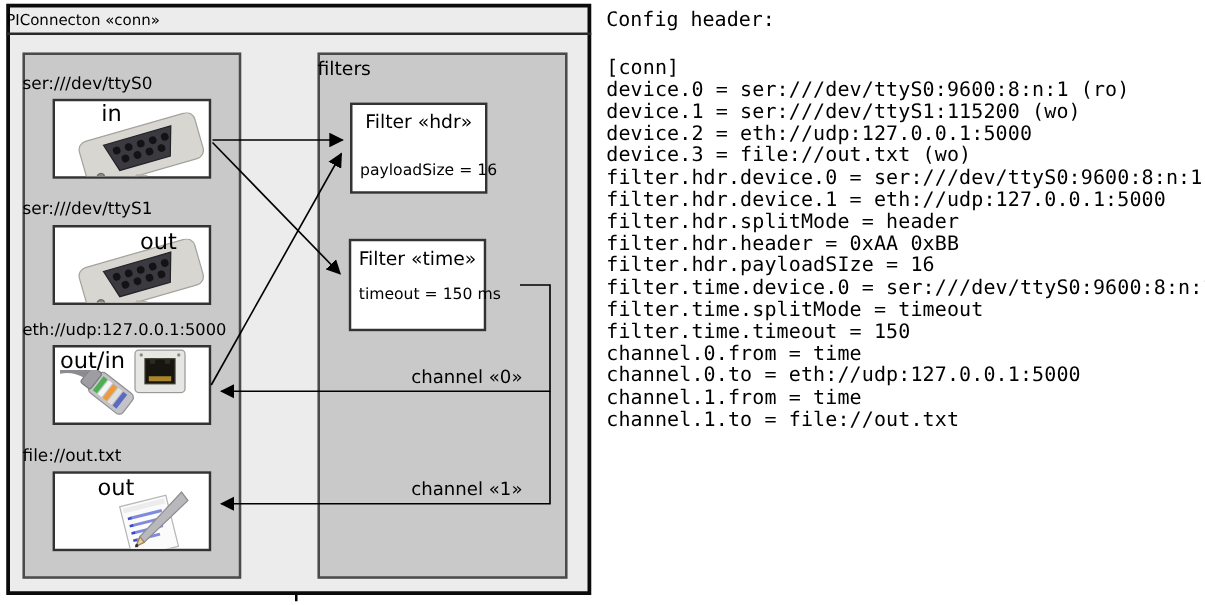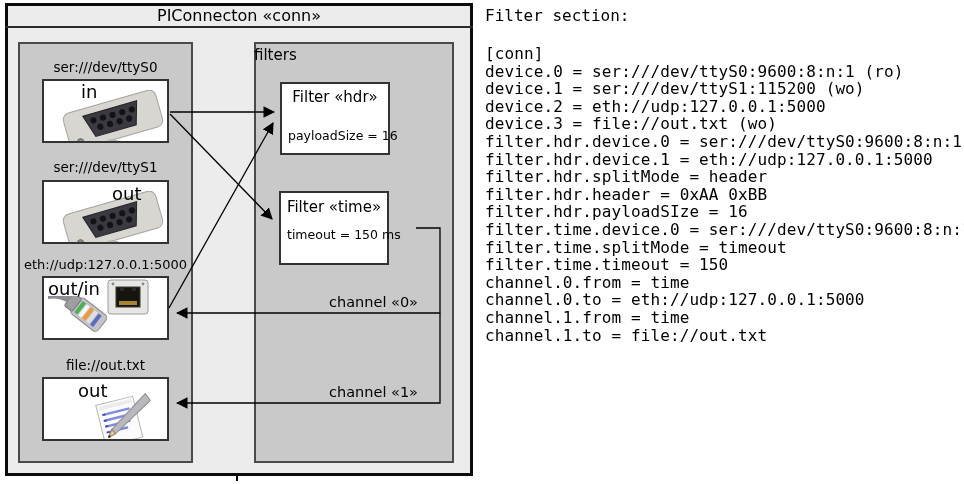--- a/index.html
+++ b/index.html
@@ -9,34 +9,34 @@
   }
   .abs { position:absolute; box-sizing:border-box; }
 
   
   .outer-box {
     left:5px; top:3px; width:468px; height:473px;
     border:3px solid var(--line,#0b0b0b); background:var(--outer_bg,#ececec);
   }
   .outer-title {
     left:5px; top:6px; width:468px; height:22px;
-    text-align:center; font-size:16px; line-height:20px;
+    font-size:12px; line-height:20px;
     border-bottom:2px solid #2a2a2a; z-index:2;
   }
 
   
   .container {
     background:var(--panel_bg,#c9c9c9); border:2px solid #4a4a4a; z-index:1;
   }
   .devices-container { left:18px; top:42px; width:175px; height:421px; }
   .filters-container { left:254px; top:42px; width:200px; height:421px; }
   .filters-title { left:254px; top:46px; width:200px; text-align:left; font-size:15px; z-index:2; }
 
   
-  .dev-label { left:18px; width:175px; text-align:center; font-size:13.5px; z-index:2; }
+  .dev-label { left:18px; width:175px; font-size:13.5px; z-index:2; }
   .dev-label.small { font-size:13px; }
   .dev-box {
     left:42px; width:127px; height:64px;
     background:var(--box_bg,#ffffff); border:2px solid #333; z-index:3; overflow:hidden;
   }
   .dev-mode { position:absolute; font-size:18px; line-height:20px; z-index:4; }
 
   
   .filter-box {
     width:110px; background:var(--box_bg,#ffffff); border:2px solid #333; z-index:3;
@@ -191,21 +191,21 @@
     <line x1="170" y1="112" x2="274" y2="112" marker-end="url(#arr)"></line>
     <line x1="170" y1="114" x2="272" y2="219" marker-end="url(#arr)"></line>
     <line x1="169" y1="308" x2="273" y2="123" marker-end="url(#arr)"></line>
     <polyline points="416,228 440,228 440,313 177,313" marker-end="url(#arr)"></polyline>
     <polyline points="440,313 440,403 177,403" marker-end="url(#arr)"></polyline>
   </g>
 </svg>
 
 <div class="abs bottom-tick"></div>
 
-<div class="abs config-heading">Filter section:</div>
+<div class="abs config-heading">Config header:</div>
 <div class="abs config-lines">[conn]
 device.0 = ser:///dev/ttyS0:9600:8:n:1 (ro)
 device.1 = ser:///dev/ttyS1:115200 (wo)
 device.2 = eth://udp:127.0.0.1:5000
 device.3 = file://out.txt (wo)
 filter.hdr.device.0 = ser:///dev/ttyS0:9600:8:n:1
 filter.hdr.device.1 = eth://udp:127.0.0.1:5000
 filter.hdr.splitMode = header
 filter.hdr.header = 0xAA 0xBB
 filter.hdr.payloadSIze = 16

